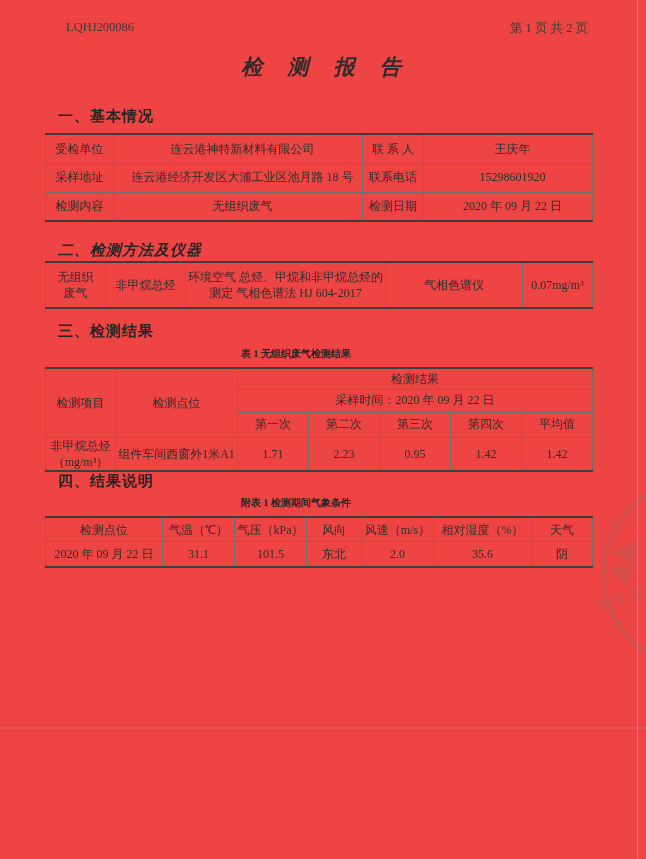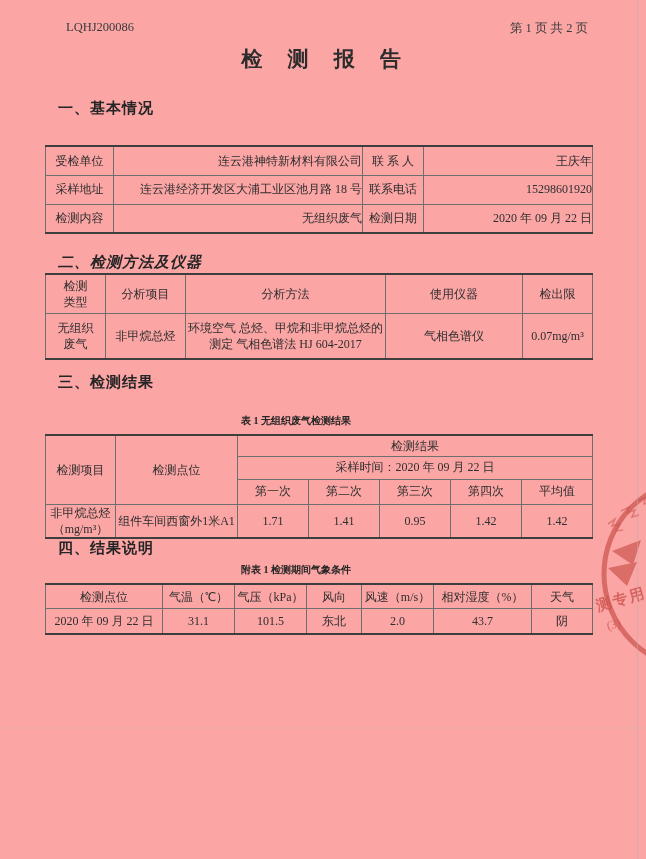--- a/index.html
+++ b/index.html
@@ -1,47 +1,47 @@
 <!DOCTYPE html>
 <html><head>
 <meta charset="utf-8">
 <style>
   * { margin:0; padding:0; box-sizing:border-box; }
   html,body { background:#ffffff; }
   body { width:646px; height:859px; font-family:"Liberation Serif", serif; color:#2e2e2e; }
   .page {
     position:relative; width:646px; height:859px;
-    background:#fca5a5; overflow:hidden;
+    background:#ef4444; overflow:hidden;
   }
   .header-row {
     display:flex; justify-content:space-between; align-items:flex-start;
     padding:20px 58px 0 66px; font-size:12.5px; color:#3a3a3a;
   }
   .report-title {
-    text-align:center; margin-top:8px; padding-left:6px;
-    font-size:21px; font-weight:bold; letter-spacing:10px; color:#2c2c2c;
+    text-align:center; margin-top:16px; padding-left:6px;
+    font-size:21px; font-weight:bold; letter-spacing:10px; color:#2c2c2c;font-style:italic;
   }
   .section-heading {
     margin:0 0 0 58px; font-size:15px; font-weight:bold; letter-spacing:1px; color:#252525;
   }
-  .sh1 { margin-top:26px; margin-bottom:27px; }
+  .sh1 { margin-top:26px; margin-bottom:7px; }
   .sh2 { margin-top:19px; margin-bottom:1px;font-style:italic; }
-  .sh3 { margin-top:13px; margin-bottom:22px; }
+  .sh3 { margin-top:13px; margin-bottom:6px; }
   .sh4 { margin-bottom:5px; }
   .table-title {
     text-align:center; font-size:10px; font-weight:bold; color:#252525;
     margin:4px 0 6px 0; width:592px;
   }
   table.doc {
     margin-left:45px; width:547px; border-collapse:collapse; table-layout:fixed;
     font-size:12px; color:#2e2e2e;
     border-top:2.4px solid #3e3e3e; border-bottom:2.4px solid #3e3e3e;
   }
   table.doc td { border:1px solid #6f6f6f; vertical-align:middle; text-align:center; line-height:1.35; }
-  table.doc td.left { text-align:right; padding-left:9px; }
+  table.doc td.left { text-align:center; padding-left:9px; }
   .ml { white-space:pre-line; }
   .t1 td { height:29px; }
   .t2 tr.hdr td { height:39px; }
   .t2 tr.dat td { height:46px; }
   .t3 tr.r1 td { height:21px; }
   .t3 tr.r2 td { height:23px;text-align:center; }
   .t3 tr.r3 td { height:25px; }
   .t3 tr.rd td { height:32px; }
   .t4 tr td { height:25px; }
   
@@ -96,28 +96,20 @@
 
   <table class="doc t2">
     <colgroup>
         <col style="width:60px">
         <col style="width:80px">
         <col style="width:200px">
         <col style="width:137px">
         <col style="width:70px">
       </colgroup>
     <tbody>
-        <tr class="hdr">
-      <td class="ml">检测
-类型</td>
-      <td>分析项目</td>
-      <td>分析方法</td>
-      <td>使用仪器</td>
-      <td>检出限</td>
-    </tr>
     <tr class="dat">
       <td class="ml">无组织
 废气</td>
       <td>非甲烷总烃</td>
       <td class="ml">环境空气 总烃、甲烷和非甲烷总烃的
 测定 气相色谱法 HJ 604-2017</td>
       <td>气相色谱仪</td>
       <td>0.07mg/m³</td>
     </tr>
   </tbody>
@@ -151,21 +143,21 @@
       <td>第二次</td>
       <td>第三次</td>
       <td>第四次</td>
       <td>平均值</td>
     </tr>
     <tr class="rd">
       <td class="ml">非甲烷总烃
 （mg/m³）</td>
       <td>组件车间西窗外1米A1</td>
       <td>1.71</td>
-      <td>1.41</td>
+      <td>2.23</td>
       <td>0.95</td>
       <td>1.42</td>
       <td>1.42</td>
     </tr>
   </tbody>
     </table>
 
   <div class="section-heading sh4">四、结果说明</div>
 
   <div class="table-title">附表 1 检测期间气象条件</div>
@@ -189,21 +181,21 @@
       <td>风速（m/s）</td>
       <td>相对湿度（%）</td>
       <td>天气</td>
     </tr>
     <tr>
       <td>2020 年 09 月 22 日</td>
       <td>31.1</td>
       <td>101.5</td>
       <td>东北</td>
       <td>2.0</td>
-      <td>43.7</td>
+      <td>35.6</td>
       <td>阴</td>
     </tr>
   </tbody>
     </table>
 
   <div class="stamp-wrap">
     <svg width="160" height="210" viewBox="0 0 160 210">
       <g stroke="#cc544e" fill="none" opacity="0.72">
         <circle cx="111" cy="94" r="95" stroke-width="5"></circle>
       </g>

